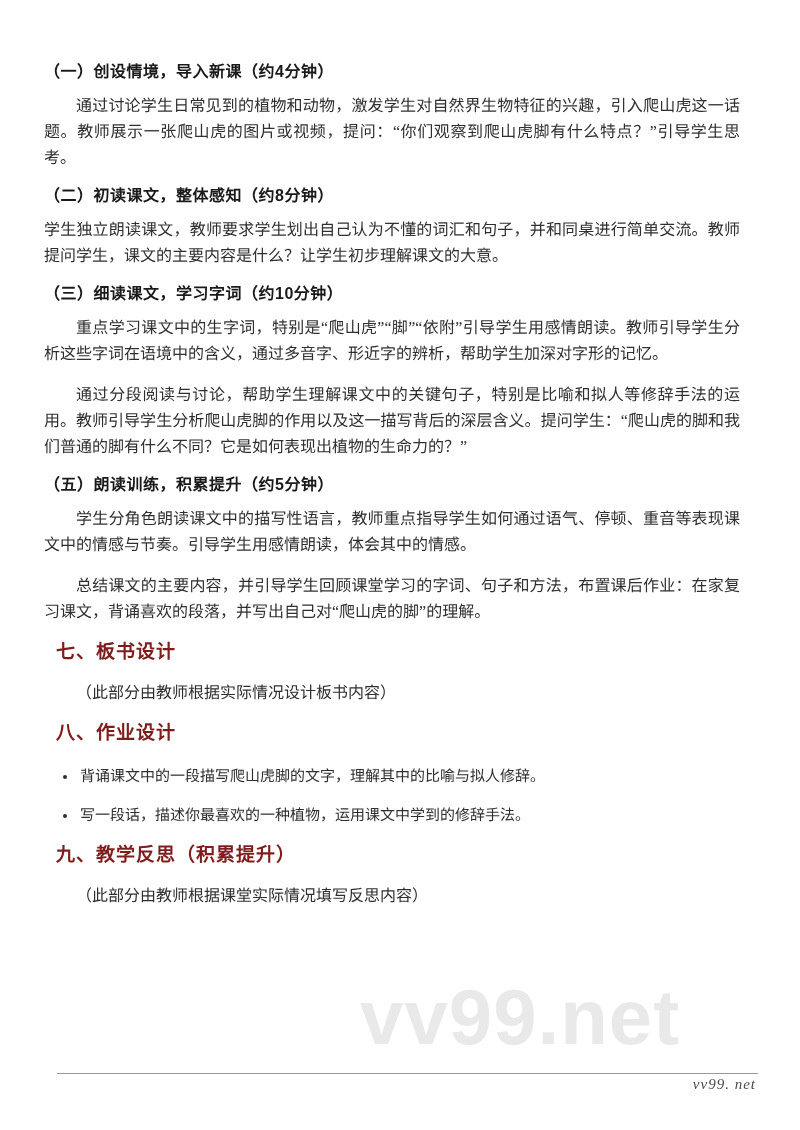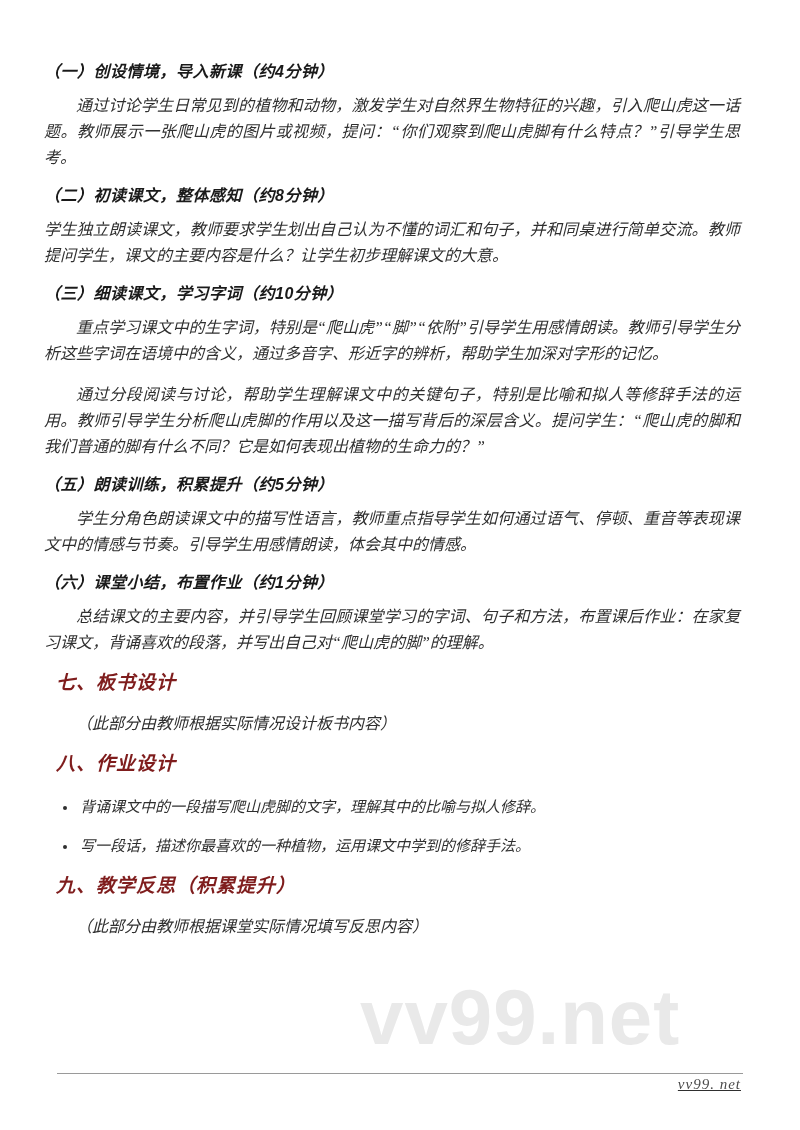--- a/index.html
+++ b/index.html
@@ -14,21 +14,20 @@
     overflow: hidden;
     font-family: "Liberation Serif", "DejaVu Serif", serif;
     color: #2f2f2f;
   }
   .page {
     position: relative;
     box-sizing: border-box;
     width: 800px;
     padding: 62px 60px 0 44px;
     z-index: 2;
-    font-style: italic;
   }
   .step-heading {
     font-family: "Liberation Sans", "DejaVu Sans", sans-serif;
     font-weight: bold;
     font-size: 16px;
     line-height: 19px;
     letter-spacing: 0.5px;
     color: #1a1a1a;
     margin: 0 0 12px 0;
   }
@@ -72,25 +71,24 @@
     font-size: 78px;
     line-height: 1;
     color: #e9e9e9;
     letter-spacing: 1px;
     user-select: none;
     white-space: nowrap;
   }
   .footer {
     position: absolute;
     left: 57px;
-    right: 57px;
+    right: 42px;
     top: 1073px;
     z-index: 2;
     border-top: 1px solid #9a9a9a;
-    text-decoration: underline;
   }
   .footer-text {
     font-family: "Liberation Serif", "DejaVu Serif", serif;
     font-style: italic;
     font-size: 15px;
     color: #4a4a4a;
     text-align: right;
     padding: 2px 2px 0 0;
     letter-spacing: 1px;
   }
@@ -107,21 +105,20 @@
   <p class="body-para">学生独立朗读课文，教师要求学生划出自己认为不懂的词汇和句子，并和同桌进行简单交流。教师提问学生，课文的主要内容是什么？让学生初步理解课文的大意。</p>
 
   <h3 class="step-heading">（三）细读课文，学习字词（约10分钟）</h3>
   <p class="body-para indent">重点学习课文中的生字词，特别是“爬山虎”“脚”“依附”引导学生用感情朗读。教师引导学生分析这些字词在语境中的含义，通过多音字、形近字的辨析，帮助学生加深对字形的记忆。</p>
 
   <p class="body-para indent">通过分段阅读与讨论，帮助学生理解课文中的关键句子，特别是比喻和拟人等修辞手法的运用。教师引导学生分析爬山虎脚的作用以及这一描写背后的深层含义。提问学生：“爬山虎的脚和我们普通的脚有什么不同？它是如何表现出植物的生命力的？”</p>
 
   <h3 class="step-heading">（五）朗读训练，积累提升（约5分钟）</h3>
   <p class="body-para indent">学生分角色朗读课文中的描写性语言，教师重点指导学生如何通过语气、停顿、重音等表现课文中的情感与节奏。引导学生用感情朗读，体会其中的情感。</p>
 
-  <h3 class="step-heading">（六）课堂小结，布置作业（约1分钟）</h3>
   <p class="body-para indent">总结课文的主要内容，并引导学生回顾课堂学习的字词、句子和方法，布置课后作业：在家复习课文，背诵喜欢的段落，并写出自己对“爬山虎的脚”的理解。</p>
 
   <h2 class="big-heading">七、板书设计</h2>
   <p class="body-para indent">（此部分由教师根据实际情况设计板书内容）</p>
 
   <h2 class="big-heading">八、作业设计</h2>
   <ul class="bullet-list">
     <li>背诵课文中的一段描写爬山虎脚的文字，理解其中的比喻与拟人修辞。</li>
     <li>写一段话，描述你最喜欢的一种植物，运用课文中学到的修辞手法。</li>
   </ul>

